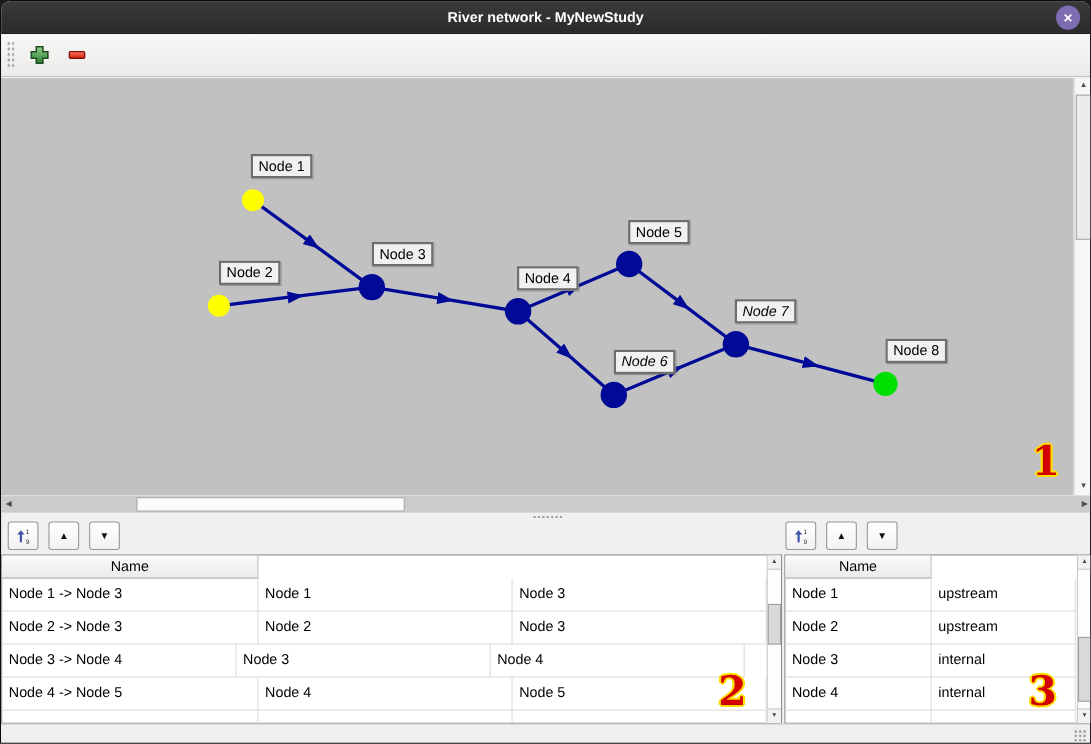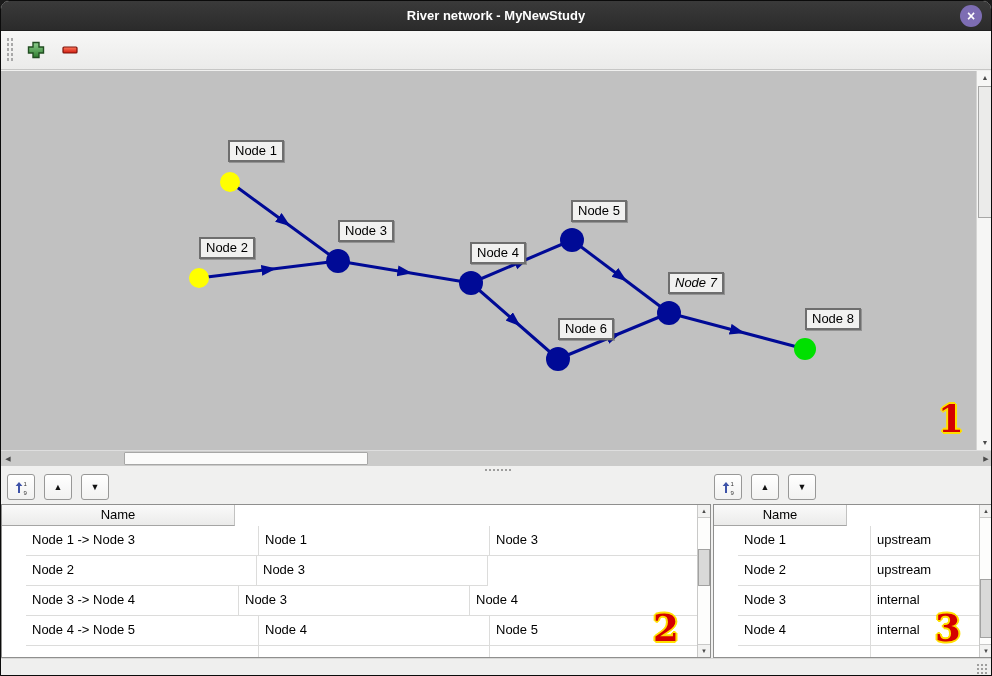--- a/index.html
+++ b/index.html
@@ -58,21 +58,21 @@
   .pane-btn + .pane-btn { margin-left:5px; }
   .pane-btn.gap { margin-left:9px; }
 
   
   .table { position:absolute; top:503px; height:154px; background:#ffffff;
            border:1px solid #8f8f8e; overflow:hidden; }
   .thead { display:flex; height:21px; }
   .th { background:linear-gradient(#fafafa,#ebebea); border-right:1px solid #c2c2c1;
         border-bottom:1px solid #a5a5a4; font-size:13px; color:#000; text-align:center;
         line-height:20px; overflow:hidden; flex:none; }
-  .tr { display:flex; height:30px; flex:none;padding-left:24px; }
+  .tr { display:flex; height:30px; flex:none; }
   .td { border-right:1px solid #dcdcdb; border-bottom:1px solid #dcdcdb; font-size:13px;
         color:#000; padding-left:6px; line-height:28px; white-space:nowrap; overflow:hidden; flex:none; }
   .tbl-scroll { position:absolute; right:0; top:0; width:13px; height:100%;
                 background:#fdfdfc; border-left:1px solid #c9c9c8; }
   .tbl-scroll .sb-btn { position:absolute; left:0; width:100%; height:13px;
                         background:#f2f2f1; text-align:center; font-size:6px; color:#4a4a4a;
                         line-height:13px; cursor:pointer; }
   .tbl-scroll .sb-btn.up { top:0; border-bottom:1px solid #c9c9c8; }
   .tbl-scroll .sb-btn.down { bottom:0; border-top:1px solid #c9c9c8; }
   .tbl-scroll .sb-thumb { position:absolute; left:0; width:12px;
@@ -154,21 +154,21 @@
         <circle cx="571" cy="169" r="12" fill="#000a96"></circle>
         <circle cx="557" cy="288" r="12" fill="#000a96"></circle>
         <circle cx="668" cy="242" r="12" fill="#000a96"></circle>
         <circle cx="804" cy="278" r="11" fill="#00e000"></circle>
       </svg>
   <div class="node-label" style="left: 227px; top: 69px;">Node 1</div>
       <div class="node-label" style="left: 198px; top: 166px;">Node 2</div>
       <div class="node-label" style="left: 337px; top: 149px;">Node 3</div>
       <div class="node-label" style="left: 469px; top: 171px;">Node 4</div>
       <div class="node-label" style="left: 570px; top: 129px;">Node 5</div>
-      <div class="node-label" style="left: 557px; top: 247px;">Node 6</div>
+      <div class="node-label" style="left: 557px; top: 247px; font-style: italic;">Node 6</div>
       <div class="node-label" style="left: 667px; top: 201px; font-style: italic;">Node 7</div>
       <div class="node-label" style="left: 804px; top: 237px;">Node 8</div>
     </div>
 
   <div class="vscroll">
     <div class="sb-arrow" style="top:0">▲</div>
     <div class="thumb"></div>
     <div class="sb-arrow" style="bottom:0">▼</div>
   </div>
 
@@ -218,20 +218,21 @@
     <div class="thead">
         <div class="th" style="width: 233px;">Name</div>
       </div>
     <div class="tbody">
         <div class="tr">
           <div class="td" style="width: 233px;">Node 1 -&gt; Node 3</div>
           <div class="td" style="width: 231px;">Node 1</div>
           <div class="td" style="width: 231px;">Node 3</div>
         </div>
         <div class="tr">
+          <div class="td" style="width: 233px;">Node 2 -&gt; Node 3</div>
           <div class="td" style="width: 231px;">Node 2</div>
           <div class="td" style="width: 231px;">Node 3</div>
         </div>
         <div class="tr">
           <div class="td" style="width: 213px;">Node 3 -&gt; Node 4</div>
           <div class="td" style="width: 231px;">Node 3</div>
           <div class="td" style="width: 231px;">Node 4</div>
         </div>
         <div class="tr">
           <div class="td" style="width: 233px;">Node 4 -&gt; Node 5</div>

